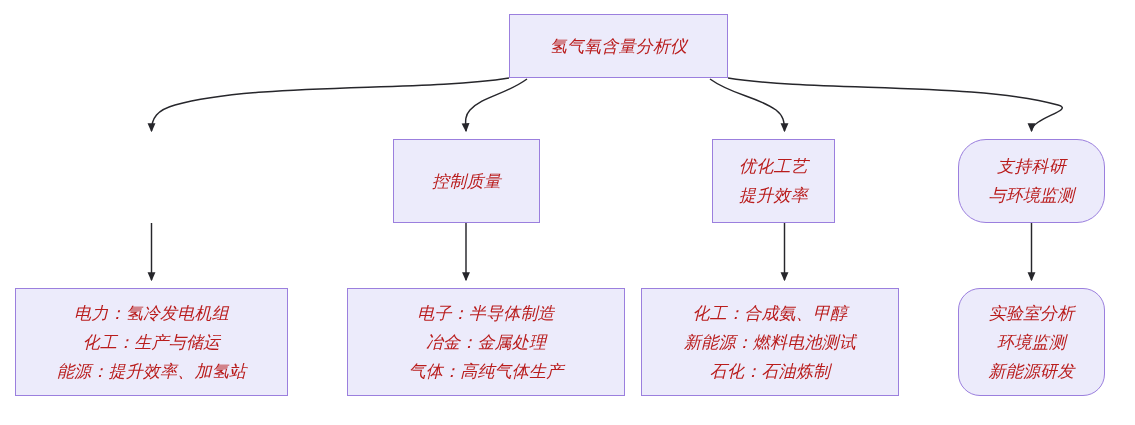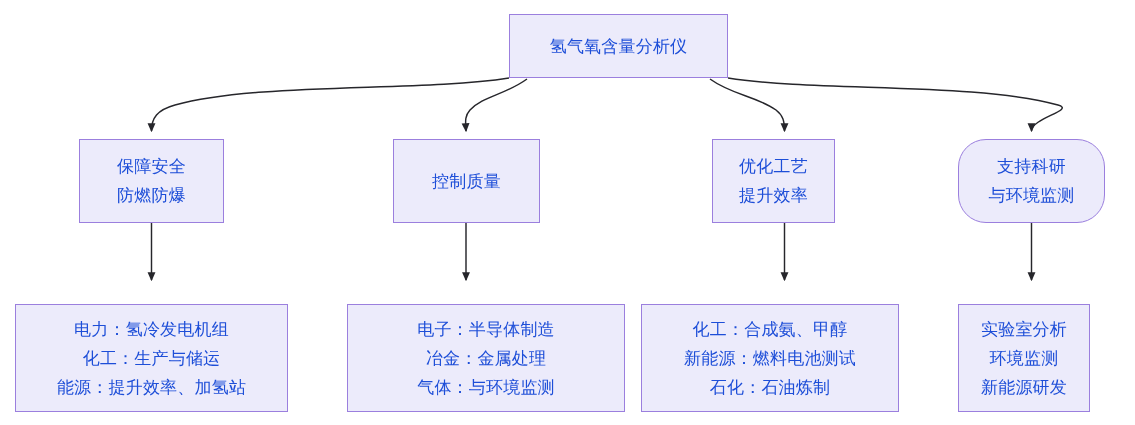--- a/index.html
+++ b/index.html
@@ -28,26 +28,27 @@
   }
   .node {
     position: absolute;
     box-sizing: border-box;
     background: #ECEBFB;
     border: 1.6px solid #9B7FDE;
     display: flex;
     flex-direction: column;
     align-items: center;
     justify-content: center;
-    color: #1d4ed8;
+    color: #b91c1c;
     font-size: 17px;
     line-height: 29px;
     text-align: center;
     white-space: nowrap;
     letter-spacing: 0.2px;
+    font-style: italic;
   }
   .node .line {
     display: block;
   }
   
   #node-root {
     left: 509px;
     top: 14px;
     width: 219px;
     height: 64px;
@@ -58,26 +59,25 @@
     height: 84px;
   }
   #node-l2-0 { left: 79px;  width: 145px; }
   #node-l2-1 { left: 393px; width: 147px; }
   #node-l2-2 { left: 712px; width: 123px; }
   #node-l2-3 { left: 958px; width: 147px; border-radius: 28px; }
   
   .lvl3 {
     top: 288px;
     height: 108px;
-    margin-top: 16px;
   }
   #node-l3-0 { left: 15px;  width: 273px; }
   #node-l3-1 { left: 347px; width: 278px; }
   #node-l3-2 { left: 641px; width: 258px; }
-  #node-l3-3 { left: 958px; width: 132px; }
+  #node-l3-3 { left: 958px; width: 147px; border-radius: 22px; }
 </style>
 </head>
 <body>
 
 <div id="canvas">
 
   <svg id="edges" viewBox="0 0 1135 425" width="1135" height="425" aria-hidden="true">
     <defs>
       <marker id="arrow" viewBox="0 0 10 10" refX="8.6" refY="5" markerWidth="6.2" markerHeight="6.2" orient="auto-start-reverse">
         <path d="M 0 0.6 L 10 5 L 0 9.4 z" fill="#26262B"></path>
@@ -96,24 +96,20 @@
       <path d="M 466 223 L 466 280"></path>
       <path d="M 784.5 223 L 784.5 280"></path>
       <path d="M 1031.5 223 L 1031.5 280"></path>
     </g>
   </svg>
 
   <div class="node" id="node-root">
     <span class="line">氢气氧含量分析仪</span>
   </div>
 
-  <div class="node lvl2" id="node-l2-0">
-    <span class="line">保障安全</span>
-    <span class="line">防燃防爆</span>
-  </div>
 
   <div class="node lvl2" id="node-l2-1">
     <span class="line">控制质量</span>
   </div>
 
   <div class="node lvl2" id="node-l2-2">
     <span class="line">优化工艺</span>
     <span class="line">提升效率</span>
   </div>
 
@@ -124,21 +120,21 @@
 
   <div class="node lvl3" id="node-l3-0">
     <span class="line">电力：氢冷发电机组</span>
     <span class="line">化工：生产与储运</span>
     <span class="line">能源：提升效率、加氢站</span>
   </div>
 
   <div class="node lvl3" id="node-l3-1">
     <span class="line">电子：半导体制造</span>
     <span class="line">冶金：金属处理</span>
-    <span class="line">气体：与环境监测</span>
+    <span class="line">气体：高纯气体生产</span>
   </div>
 
   <div class="node lvl3" id="node-l3-2">
     <span class="line">化工：合成氨、甲醇</span>
     <span class="line">新能源：燃料电池测试</span>
     <span class="line">石化：石油炼制</span>
   </div>
 
   <div class="node lvl3" id="node-l3-3">
     <span class="line">实验室分析</span>

